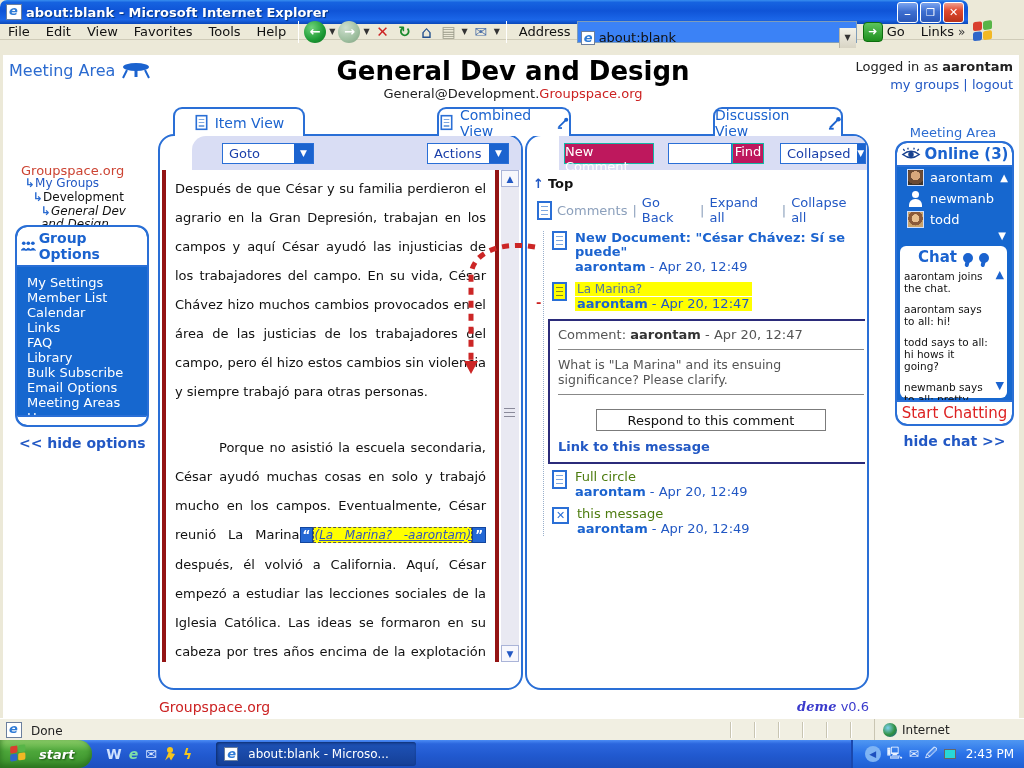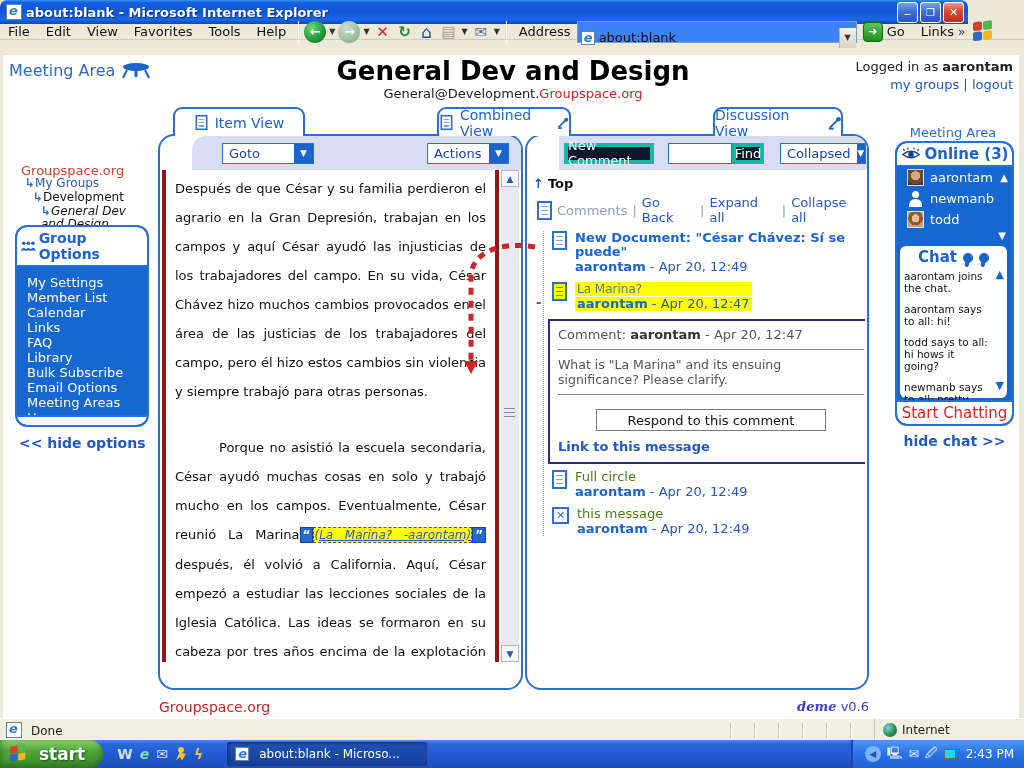--- a/index.html
+++ b/index.html
@@ -98,21 +98,21 @@
   .panel{position:absolute;top:79px;height:556px;border:2px solid #2a6fd6;border-radius:16px;background:#fff;z-index:2;}
   .panel.left{left:155px;width:365px;}
   .panel.right{left:522px;width:344px;}
   .ptoolbar{position:absolute;left:0;top:0;right:0;height:34px;background:#d9ddf4;border-radius:14px 14px 0 0;
     display:flex;align-items:center;margin-left:32px;}
   .panel.right .ptoolbar{border-radius:0 14px 0 0;}
   .selbox{height:21px;background:#fff;border:1px solid #2a6fd6;display:flex;align-items:center;font-size:13px;color:#1a3faa;}
   .selbox .lbl{padding:0 6px;flex:1;}
   .selbox .dbtn{width:19px;height:19px;background:#1b63cf;color:#fff;display:flex;align-items:center;justify-content:center;font-size:9px;}
   .selbox .dbtn::before{content:"▼";}
-  .btn-blue{height:21px;background:#0f172a;color:#fff;font-size:13px;display:flex;align-items:center;justify-content:center;border:4px solid #14b8a6;}
+  .btn-blue{height:21px;background:#be185d;color:#fff;font-size:13px;display:flex;align-items:flex-start;justify-content:center;border:1px solid #14b8a6;}
   .find-input{height:21px;width:64px;border:1px solid #2a6fd6;background:#fff;font-size:13px;padding:0 3px;font-family:inherit;}
 
   
   .doc{position:absolute;left:2px;top:34px;width:337px;height:492px;background:#fff;
     border-left:4px solid #941414;border-right:4px solid #941414;overflow:hidden;padding:4px 9px 0 9px;}
   .doc p{margin:0 0 27px 0;font-size:13px;line-height:29px;text-align:justify;color:#111;}
   .doc p.ind{text-indent:44px;}
   .qbadge{background:#2468d4;color:#fff;font-weight:bold;font-size:12px;padding:0 2px;border:1px solid #12459e;}
   .ann{background:#ffff00;color:#3355bb;font-style:italic;text-decoration:underline;border:1px dashed #555;font-size:12px;}
   .docscroll{position:absolute;right:2px;top:34px;width:18px;height:492px;background:#e9e9f2;}
@@ -200,21 +200,21 @@
   .statusbar .tick{width:1px;height:16px;border-left:1px solid #c9c5b2;border-right:1px solid #fff;margin-right:22px;}
   .statusbar .s-right{display:flex;align-items:center;gap:5px;width:150px;border-left:1px solid #c9c5b2;padding-left:8px;height:100%;}
   .globe{width:14px;height:14px;border-radius:50%;background:radial-gradient(circle at 35% 35%,#7fd0f0,#2f8f3f 55%,#1b5fae);}
 
   
   .taskbar{position:absolute;left:0;top:740px;width:1024px;height:28px;
     background:linear-gradient(180deg,#4b8cf5 0%,#2b66dd 14%,#2159cf 55%,#1d4fbe 100%);display:flex;align-items:center;}
   .startbtn{height:28px;padding:0 18px 0 8px;border-radius:0 14px 14px 0;display:flex;align-items:center;gap:5px;
     background:linear-gradient(180deg,#8ecf6a 0%,#4da63a 40%,#3a8f2b 100%);box-shadow:inset 0 -3px 6px #2a701e;}
   .startbtn .flag{transform:skewY(-8deg) scale(.8);}
-  .start-text{color:#fff;font-weight:bold;font-size:17px;text-shadow:1px 1px 2px #1c4f12;}
+  .start-text{color:#fff;font-weight:bold;font-style:italic;font-size:13px;text-shadow:1px 1px 2px #1c4f12;}
   .ql{display:flex;align-items:center;gap:7px;margin-left:14px;}
   .qlicon{font-size:14px;line-height:14px;} .qlicon.word{color:#cfe2ff;font-weight:bold;}
   .qlicon.ie{color:#7fe0a8;font-weight:bold;font-style:italic;}
   .qlicon.mail{color:#d8e8ff;}
   .aim-man{width:12px;height:15px;position:relative;}
   .aim-man::before{content:"";position:absolute;left:3px;top:0;width:6px;height:6px;border-radius:50%;background:#f6c51d;}
   .aim-man::after{content:"";position:absolute;left:1px;top:6px;width:10px;height:8px;background:#f6c51d;
     clip-path:polygon(0 100%,35% 0,100% 20%,60% 100%,40% 55%);}
   .qlicon.amp{color:#f6c51d;font-weight:bold;}
   .taskbtn{margin-left:24px;height:24px;width:200px;border-radius:3px;display:flex;align-items:center;gap:6px;padding:0 6px;

